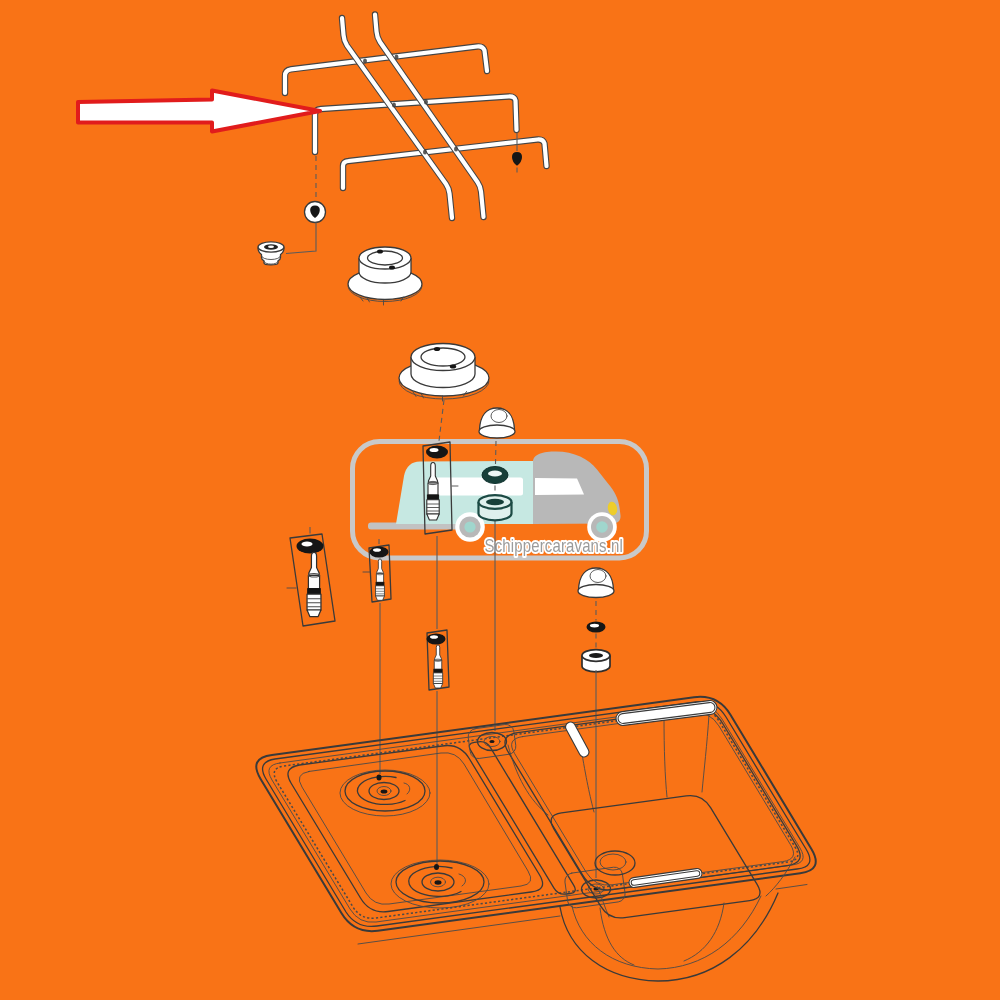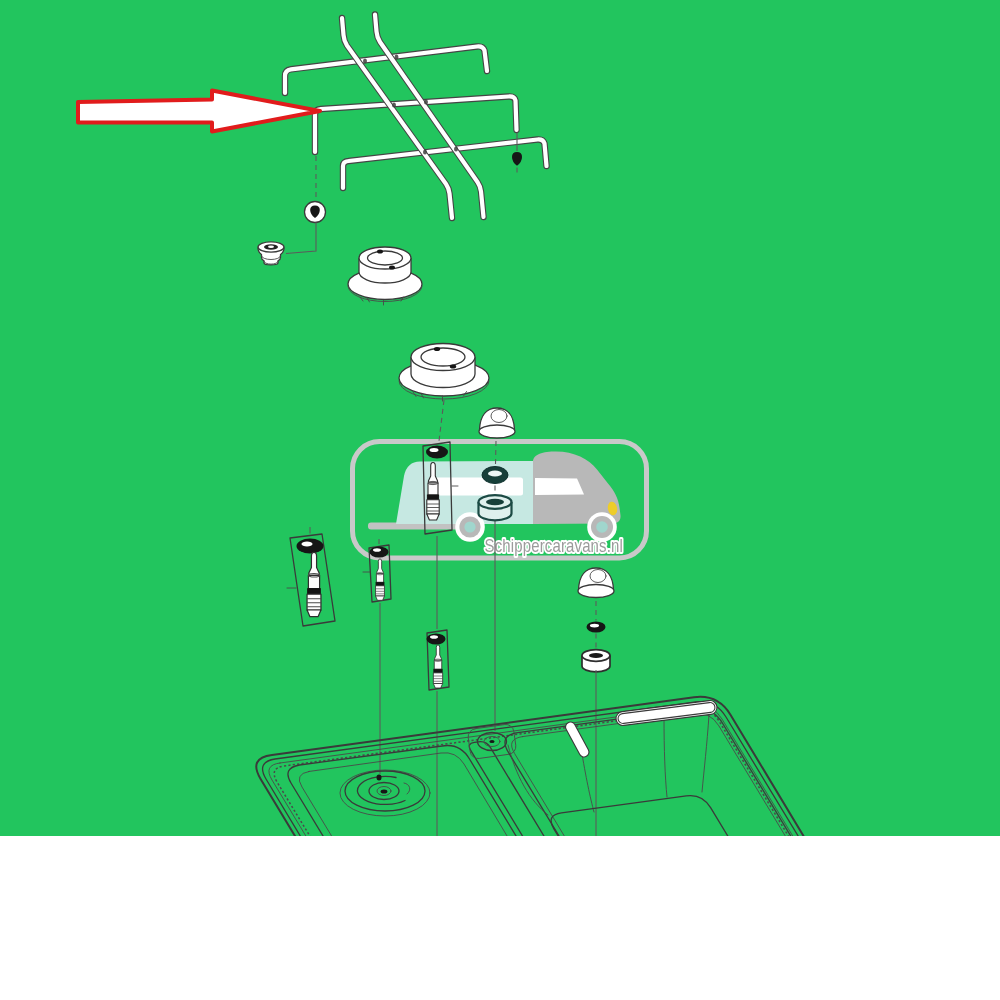--- a/index.html
+++ b/index.html
@@ -1,16 +1,16 @@
 <!DOCTYPE html>
 <html><head>
 <meta charset="utf-8">
 <style>
   html,body{margin:0;padding:0;background:#ffffff}
-  .stage{position:relative;width:1000px;height:836px;background:#22c55e;overflow:hidden;font-family:"Liberation Sans",sans-serif}
+  .stage{position:relative;width:1000px;height:1000px;background:#f97316;overflow:hidden;font-family:"Liberation Sans",sans-serif}
   .stage svg{position:absolute;left:0;top:0}
   .ln{fill:none;stroke:#3a3a3a;stroke-width:1.3;stroke-linejoin:round;stroke-linecap:round}
   .ln2{fill:none;stroke:#3a3a3a;stroke-width:2;stroke-linejoin:round;stroke-linecap:round}
   .lnt{fill:none;stroke:#4a4a4a;stroke-width:.9;stroke-linejoin:round;stroke-linecap:round}
   .wf{fill:#ffffff;stroke:#3a3a3a;stroke-width:1.3;stroke-linejoin:round}
   .wf2{fill:#ffffff;stroke:#2e2e2e;stroke-width:1.7;stroke-linejoin:round}
   .dk{fill:#161616;stroke:none}
   .guide{fill:none;stroke:#5b5b5b;stroke-width:1.1}
   .dash{fill:none;stroke:#5b5b5b;stroke-width:1.1;stroke-dasharray:5 4}
   .wire-o{fill:none;stroke:#454545;stroke-width:6.4;stroke-linecap:round;stroke-linejoin:round}

